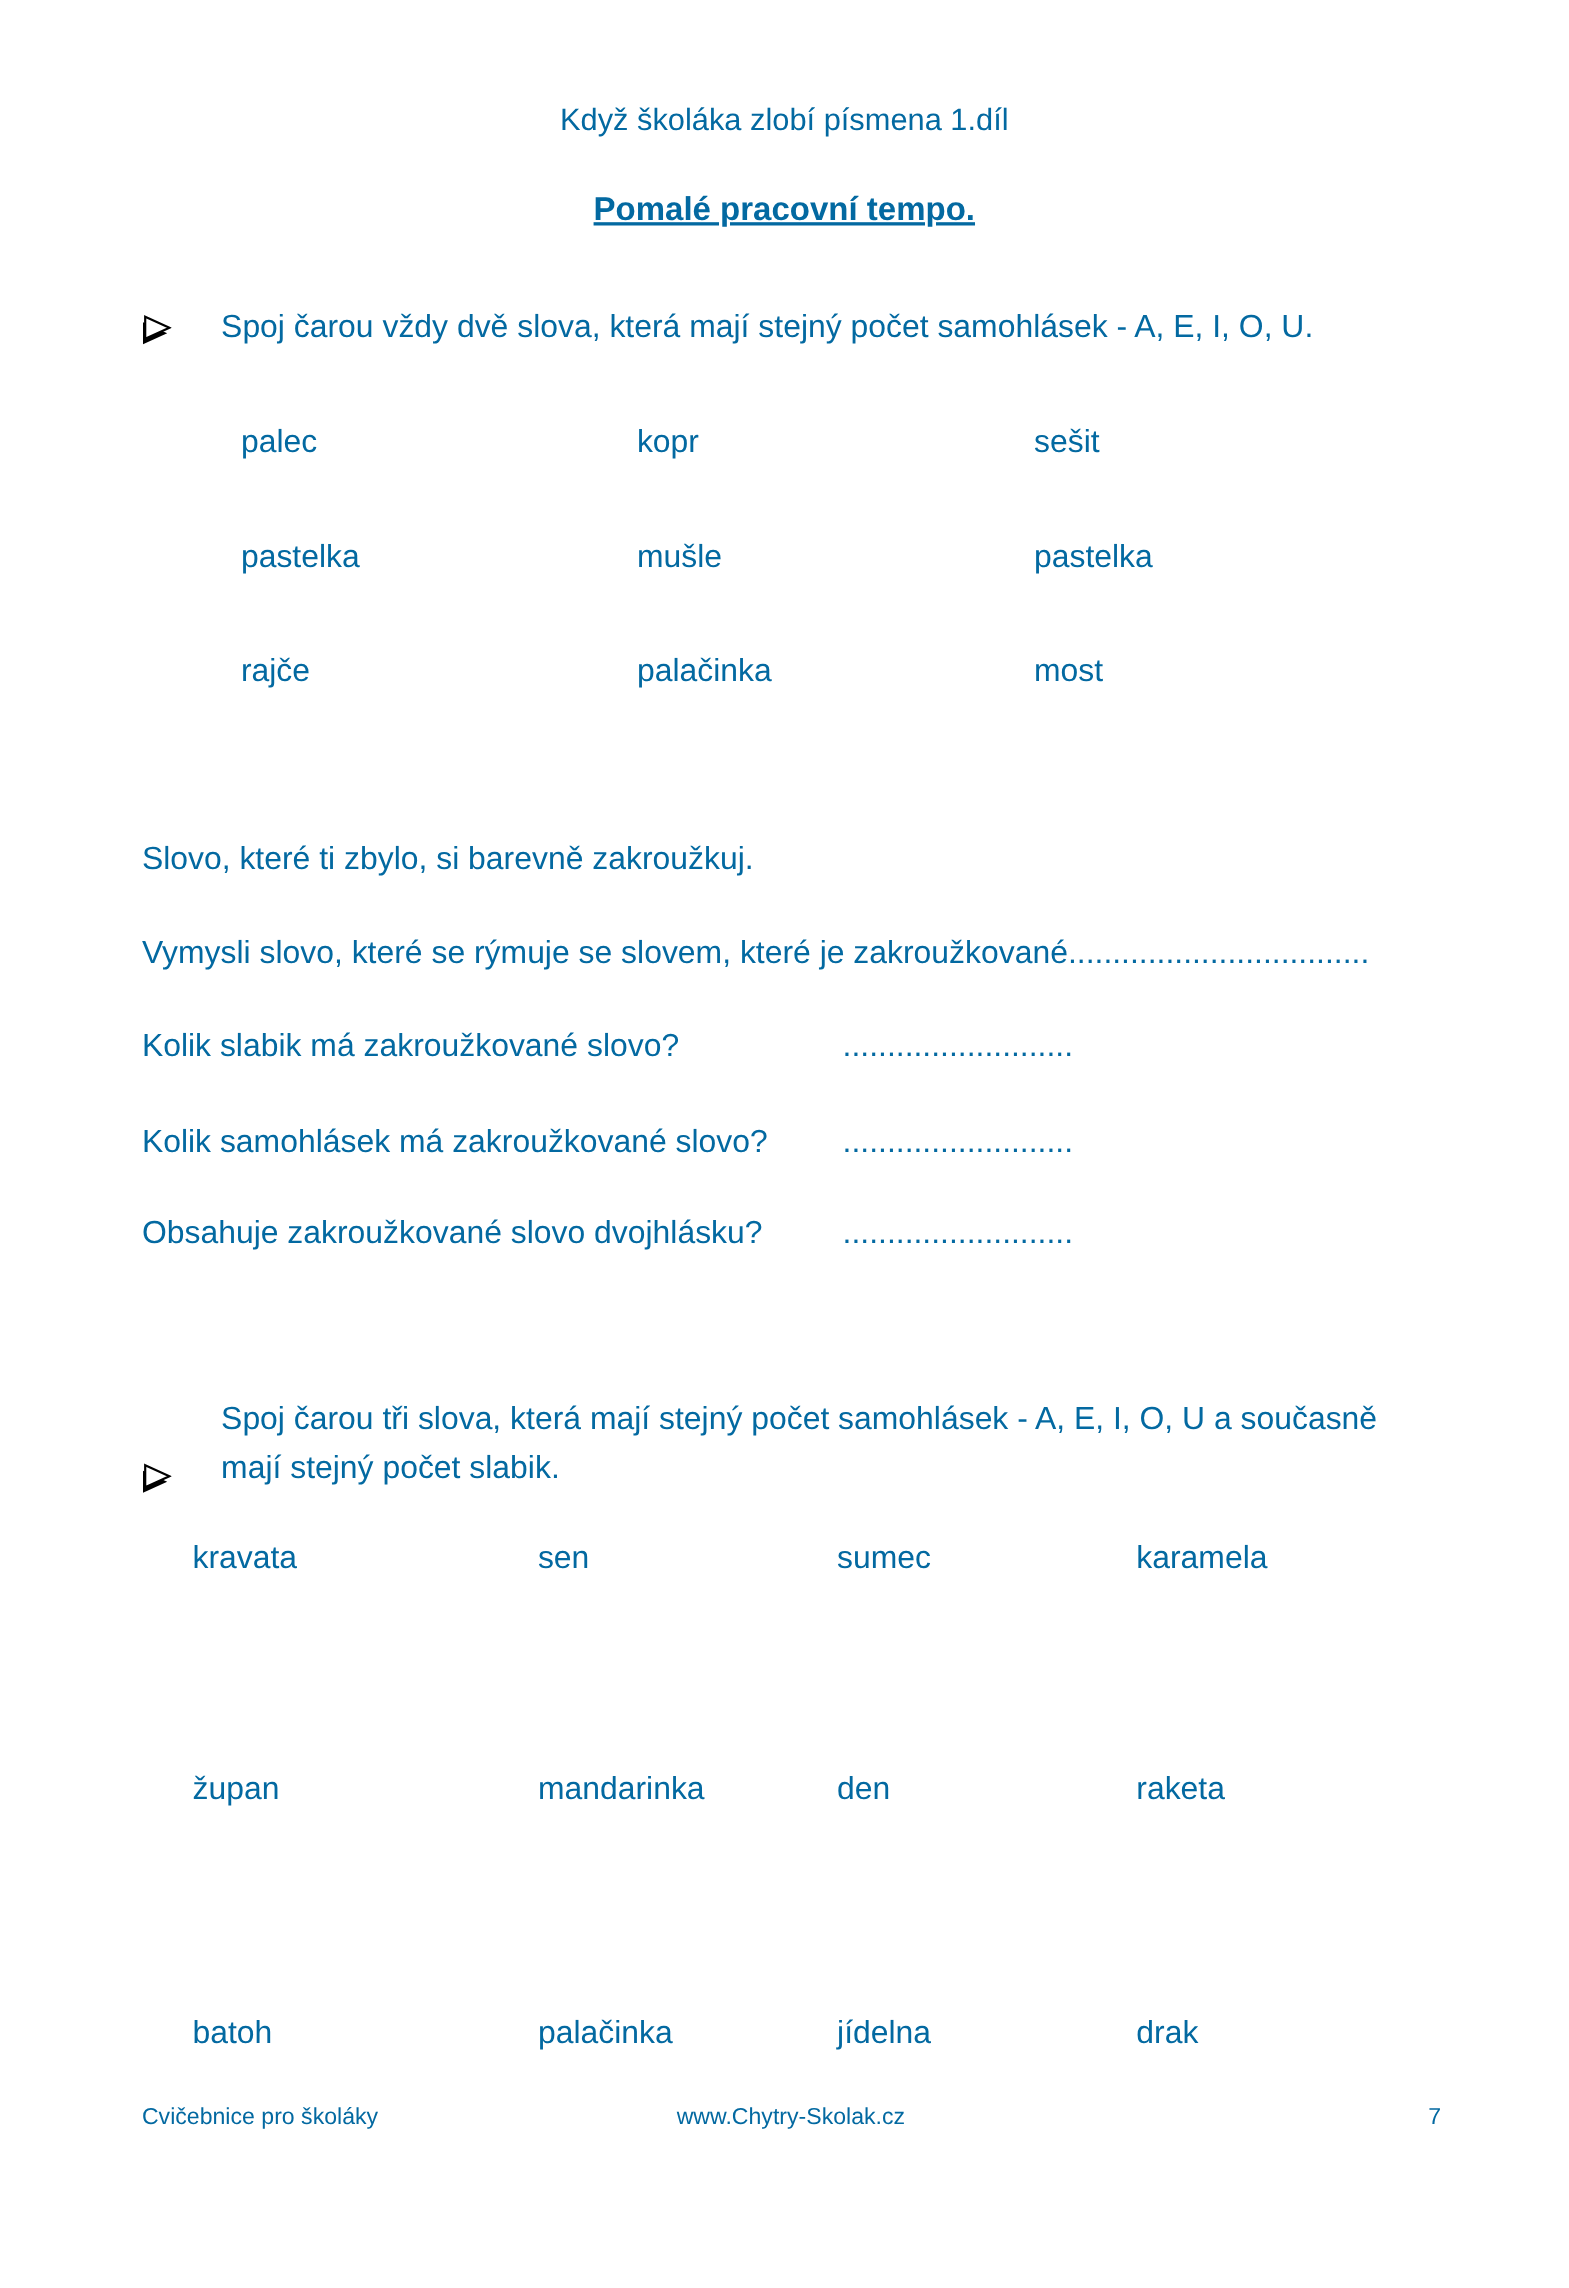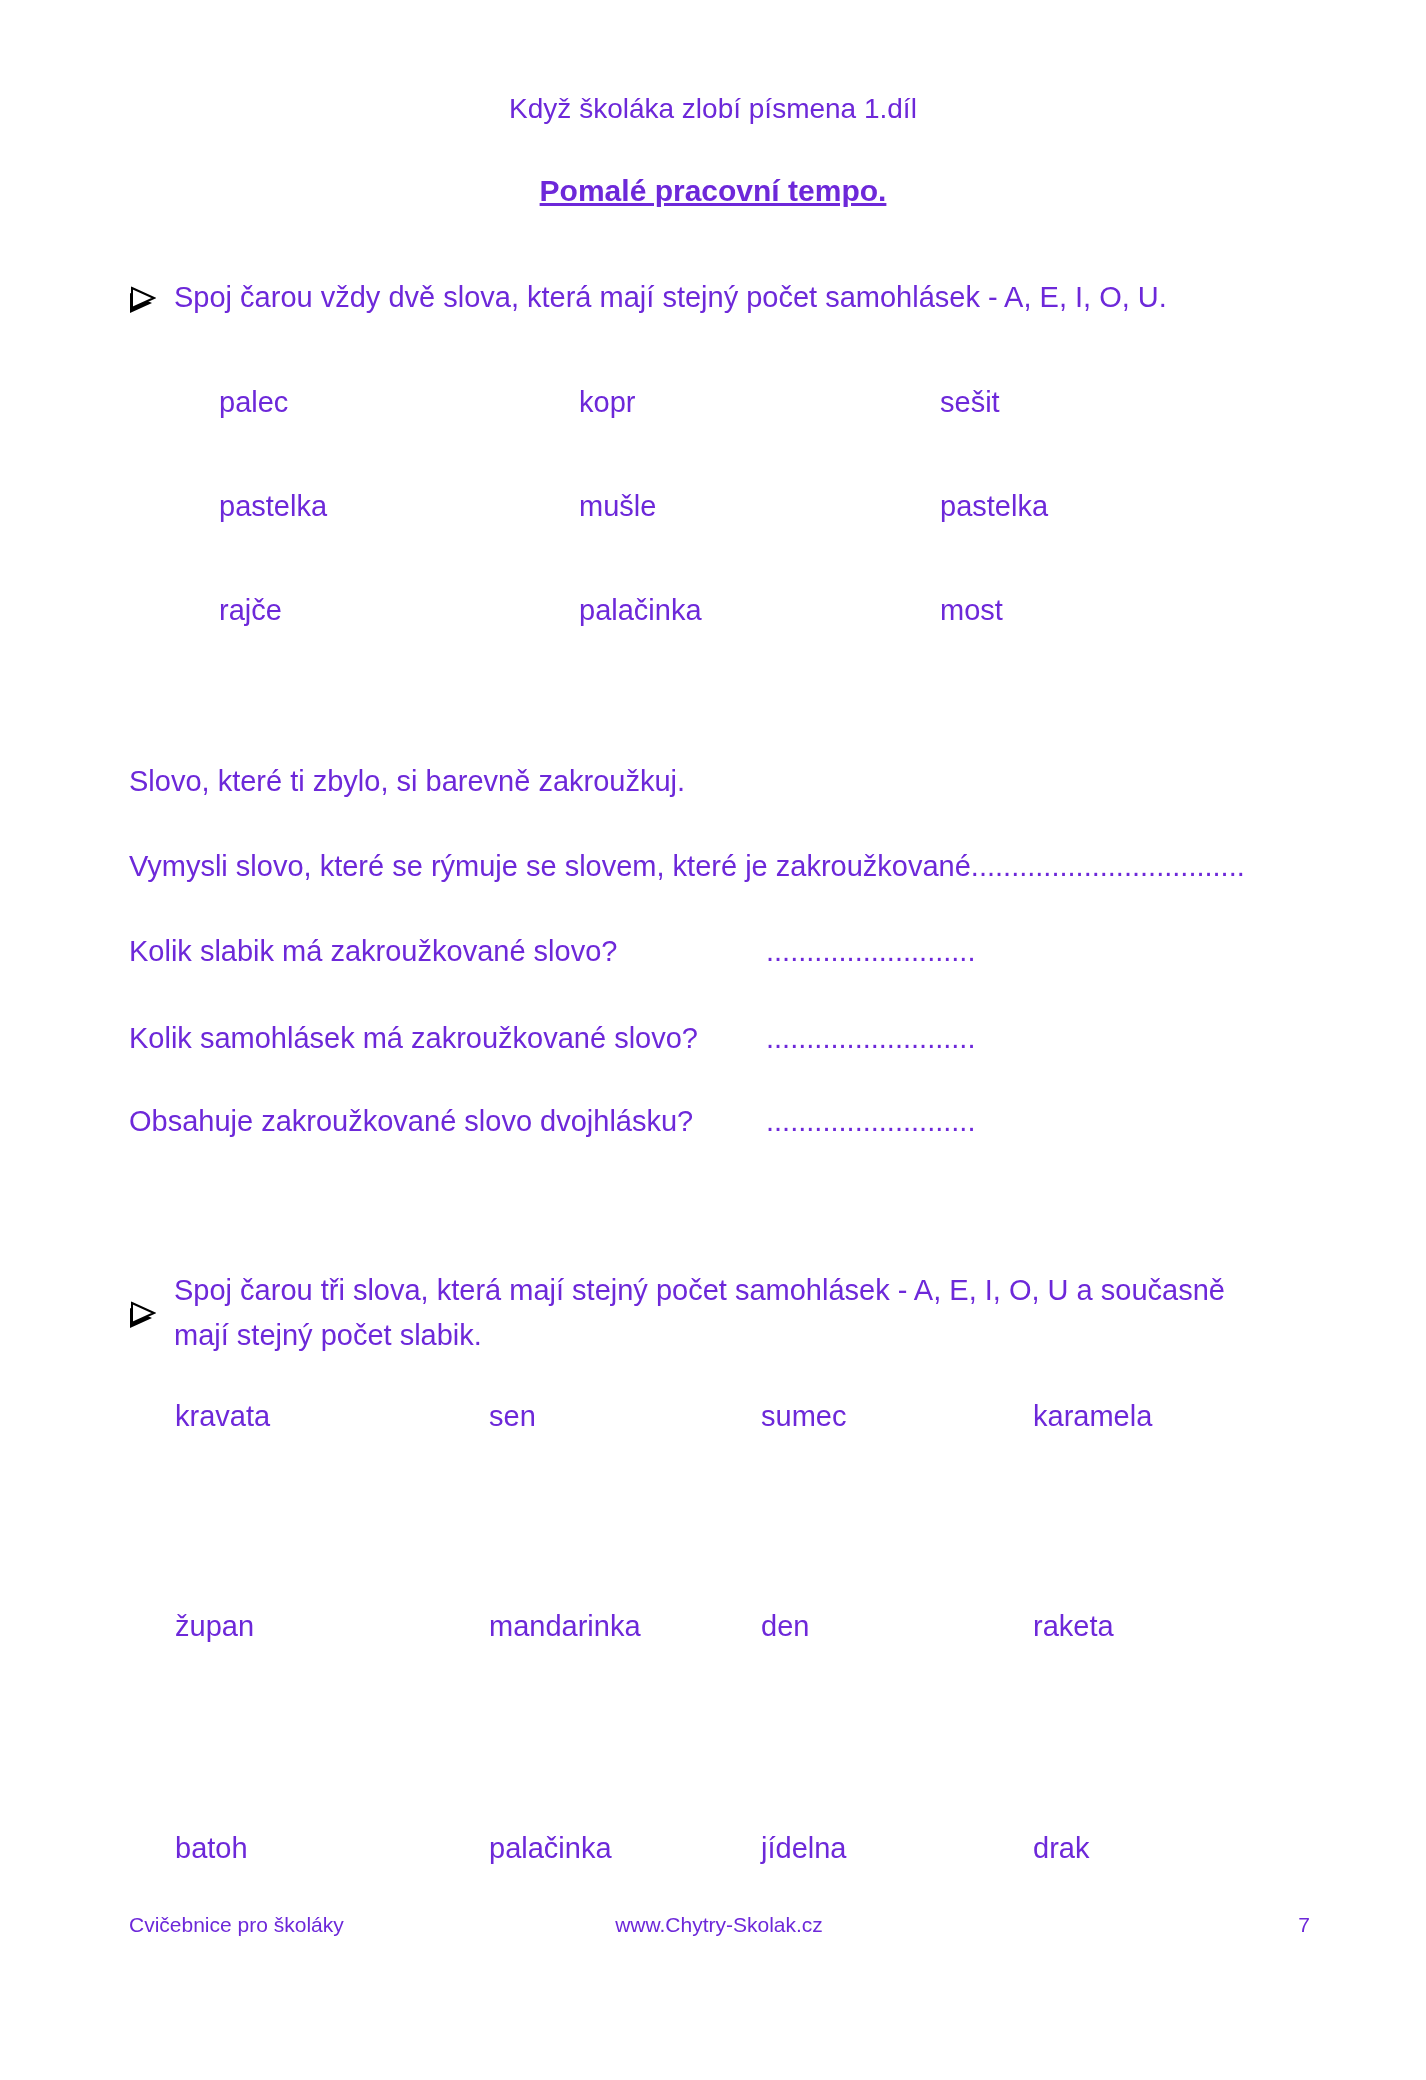--- a/index.html
+++ b/index.html
@@ -7,39 +7,39 @@
     padding: 0;
     background: #ffffff;
   }
   .page {
     position: relative;
     width: 1426px;
     height: 2080px;
     background: #ffffff;
     font-family: "Liberation Sans", sans-serif;
     font-size: 29px;
-    color: #6d28d9;
+    color: #0369a1;
     overflow: hidden;
   }
   .abs { position: absolute; white-space: nowrap; }
 
   .title {
     top: 93px; left: 0; width: 1426px;
     text-align: center;
     font-size: 28px;
   }
   .subtitle {
     top: 174px; left: 0; width: 1426px;
     text-align: center;
     font-size: 30px;
     font-weight: bold;
   }
   .subtitle span { text-decoration: underline; }
 
-  .bullet-row { display: flex; align-items: center; }
+  .bullet-row { display: flex; align-items: flex-end; gap: 27px; }
   .bullet-icon {
     flex: 0 0 auto;
     width: 28px; height: 30px;
     margin-top: 2px;
   }
   .bullet1 { top: 281px; left: 128px; }
   .bullet1 .bullet-text { margin-left: 18px; }
   .bullet2 { top: 1268px; left: 128px; }
   .bullet2 .bullet-text { margin-left: 18px; line-height: 45px; }
 

